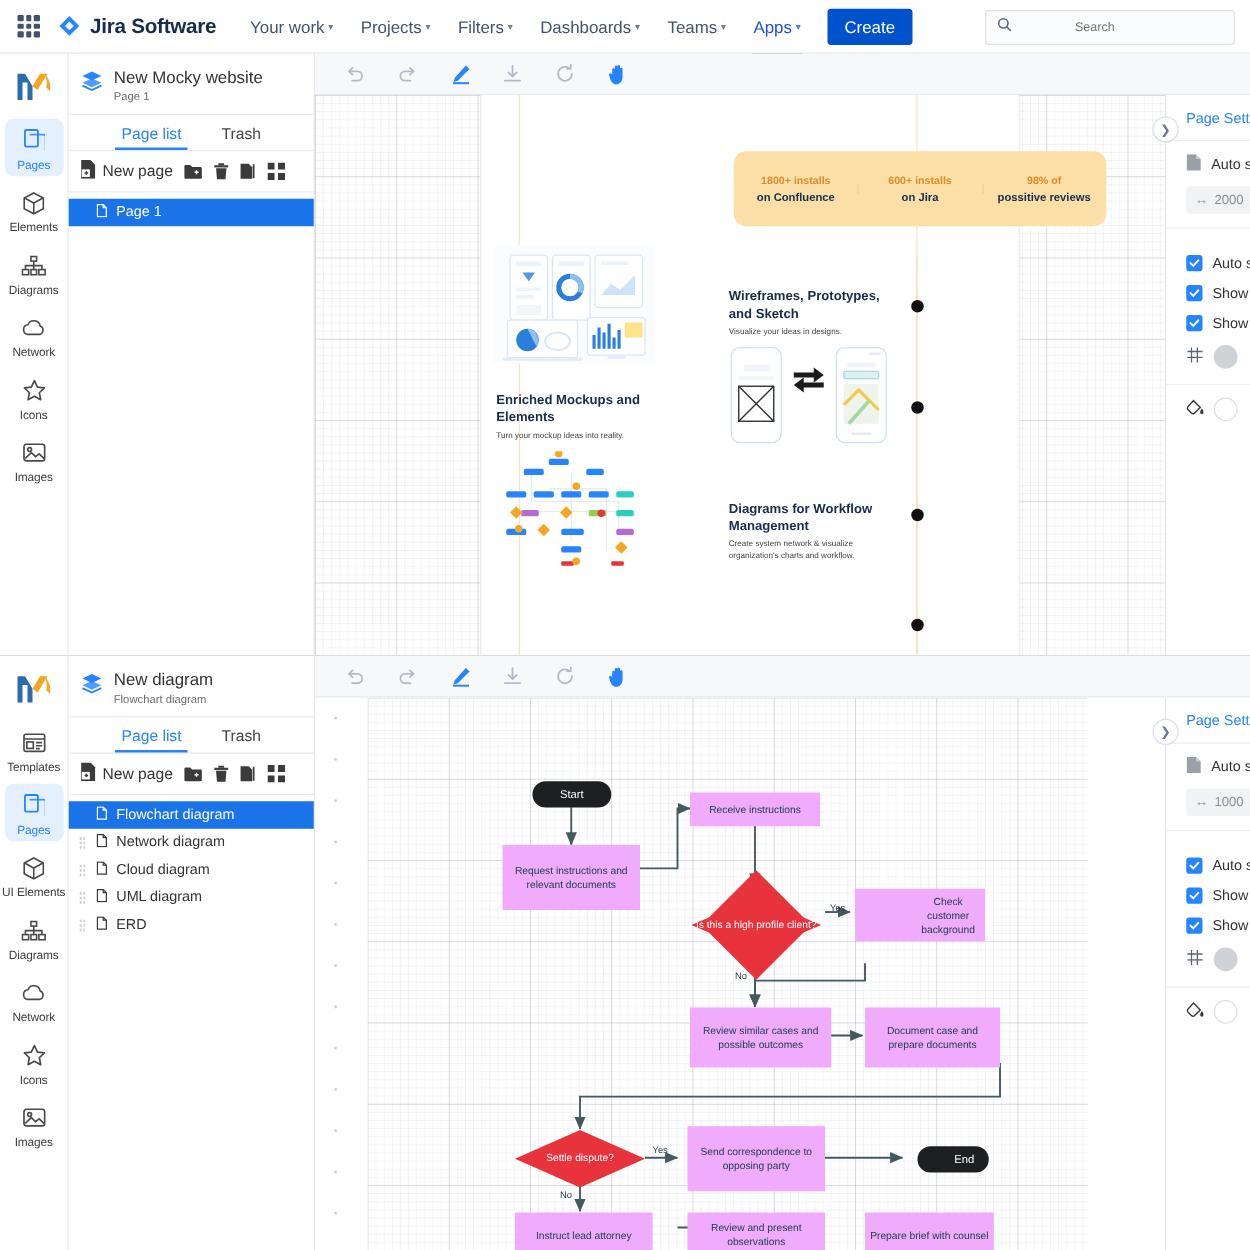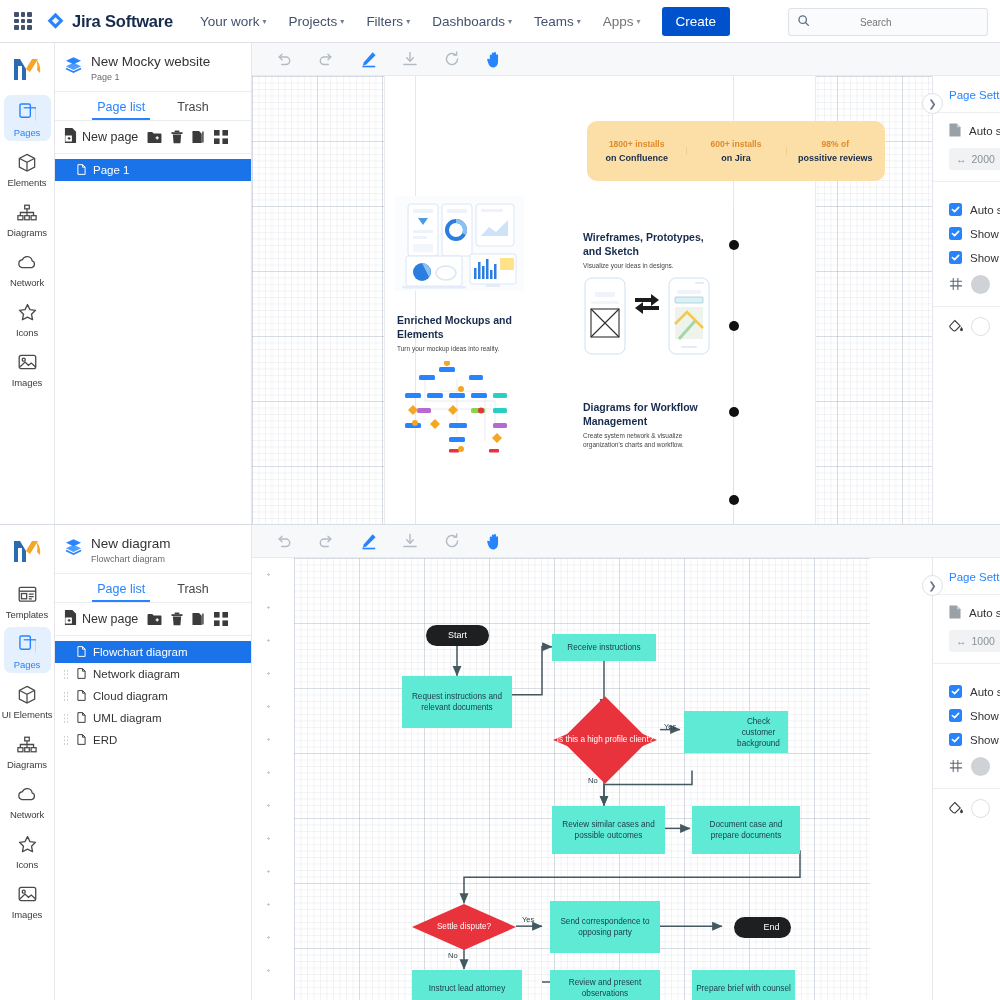--- a/index.html
+++ b/index.html
@@ -20,21 +20,21 @@
   }
   .grid-apps { width: 22px; height: 22px; display: grid;
     grid-template-columns: repeat(3,1fr); grid-template-rows: repeat(3,1fr);
     gap: 2px; padding: 2px; cursor: pointer; }
   .grid-apps i { background: #42526e; border-radius: 1px; display: block; }
   .brand { display: flex; align-items: center; gap: 7px; margin-left: 8px; margin-right: 14px; cursor: pointer;}
   .brand-mark { width: 19px; height: 19px; position: relative; }
   .brand-name { font-size: 16.5px; font-weight: 600; color: #172b4d; letter-spacing: -0.2px; white-space: nowrap;}
   .nav-item { font-size: 13.5px; color: #42526e; padding: 6px 9px; border-radius: 3px;
     display: flex; align-items: center; gap: 3px; cursor: pointer; white-space: nowrap; position: relative;}
-  .nav-item.active { color: #737373; }
+  .nav-item.active { color: #1d4ed8; }
   .nav-item.active:after { content: ""; position: absolute; left: 8px; right: 8px; bottom: -11px; height: 2.5px; background: #0052cc; }
   .caret { font-size: 8px; opacity: .75; }
   .create-btn { background: #0052cc; color: #fff; font-size: 13.5px; font-weight: 500;
     padding: 7px 14px; border-radius: 3px; border: none; cursor: pointer; margin-left: 8px; white-space: nowrap;}
   .search-box { position: absolute; right: 12px; top: 8px; width: 200px; height: 28px;
     border: 1px solid #dfe1e6; border-radius: 3px; background: #fafbfc;
     display: flex; align-items: center; padding: 0 8px; gap: 7px; cursor: text;}
   .search-box input { border: none; background: transparent; outline: none; font-size: 10px;
     color: #7a869a; font-family: Liberation Sans, sans-serif; width: 100%; margin-left: 43px; }
 
@@ -137,21 +137,21 @@
     display: flex; align-items: center; justify-content: center; flex: none; cursor: pointer;}
   .cb svg { display:block; }
   .rp-check { padding: 11px 0 0 16px; }
   .sw { width: 19px; height: 19px; border-radius: 50%; background: #cfd2d7; flex: none; cursor: pointer;}
   .sw.empty { background: #fff; border: 1px solid #dcdfe4; }
 
   
   .fc { position: absolute; inset: 0; }
   .node { position: absolute; display: flex; align-items: center; justify-content: center;
     text-align: center; font-size: 8.2px; line-height: 11px; color: #1b3a4b; padding: 3px; cursor: pointer;}
-  .n-proc { background: #5eead4; }
+  .n-proc { background: #f0abfc; }
   .n-term { background: #1d1f20; color: #fff; border-radius: 16px; font-size: 9px; }
   .dec-wrap { position: absolute; cursor: pointer; }
   .dec-wrap .dia { position: absolute; inset: 0; background: #e8323c; transform: rotate(45deg); }
   .dec-wrap .dtxt { position: absolute; inset: 0; display: flex; align-items: center;
     justify-content: center; text-align: center; color: #fff; font-size: 8.2px; line-height: 10.5px; z-index: 2;}
   .elbl { position: absolute; font-size: 7.5px; color: #2b3b44; }
 </style>
 </head>
 <body>
 

